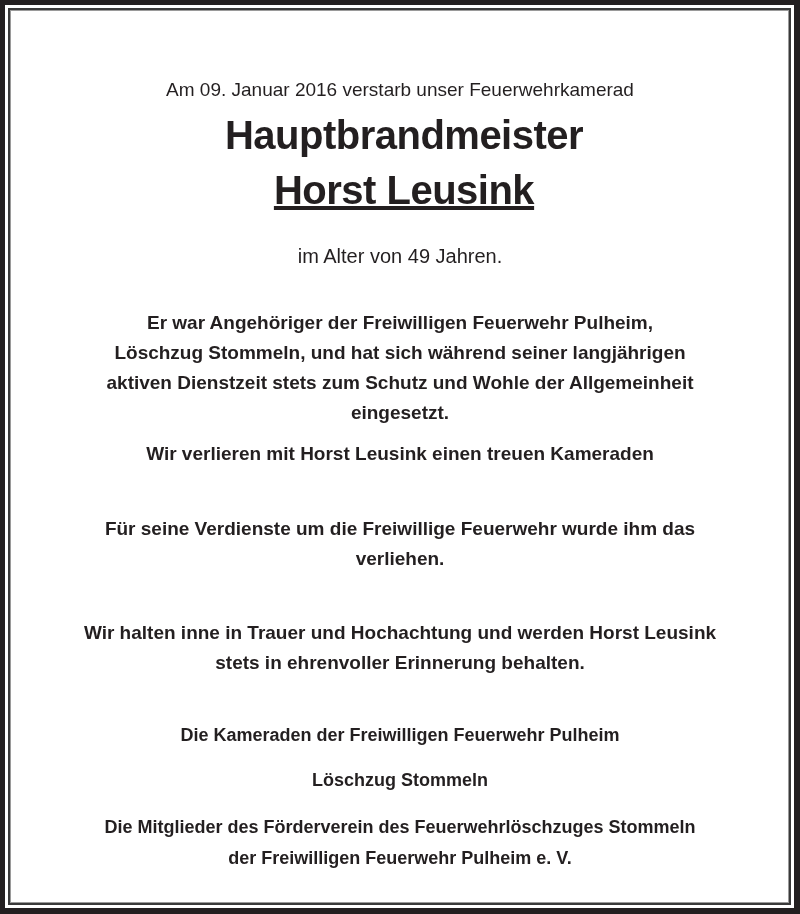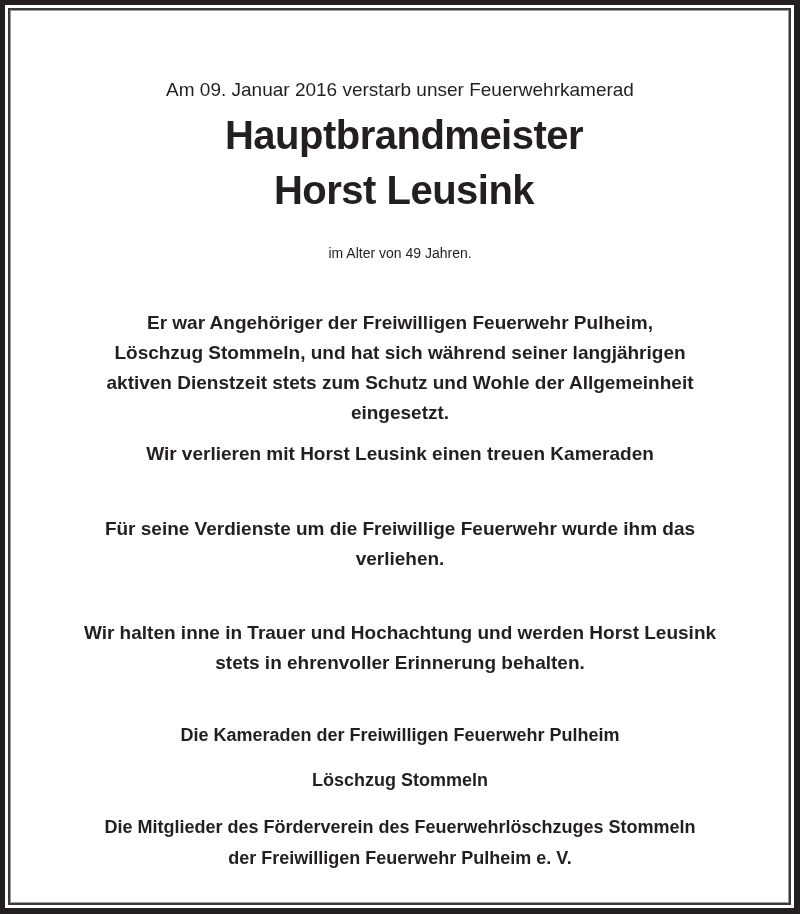--- a/index.html
+++ b/index.html
@@ -44,22 +44,22 @@
       white-space: nowrap;
     }
     .intro { top: 47px; font-size: 19px; margin-top: 32px; }
     .title {
       font-weight: bold;
       font-size: 40px;
       letter-spacing: -0.5px;
       padding-left: 8px;
     }
     .title-rank { top: 113px; }
-    .title-name { top: 168px; }
-    .age { top: 245px; font-size: 14px; }
+    .title-name { top: 168px; text-decoration: underline; }
+    .age { top: 245px; font-size: 20px; }
     .body {
       font-size: 19px;
       line-height: 30px;
       font-weight: bold;
     }
     .p1 { top: 308px; }
     .p2 { top: 439px; }
     .p3 { top: 514px; }
     .p4 { top: 618px; }
     .sig {

